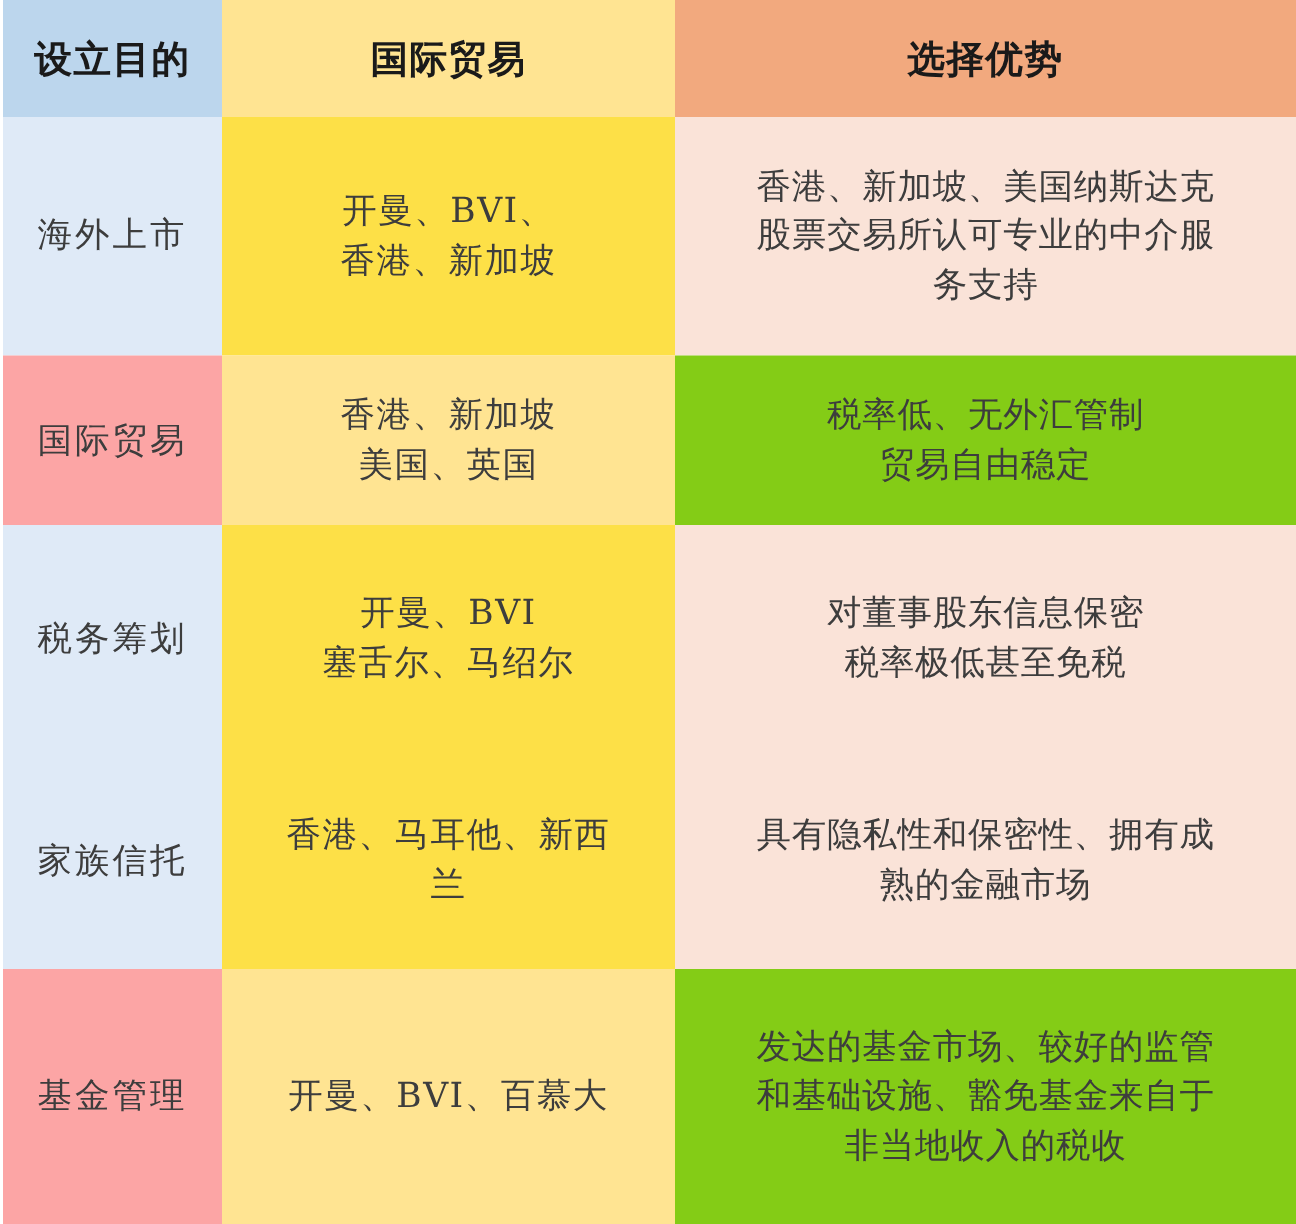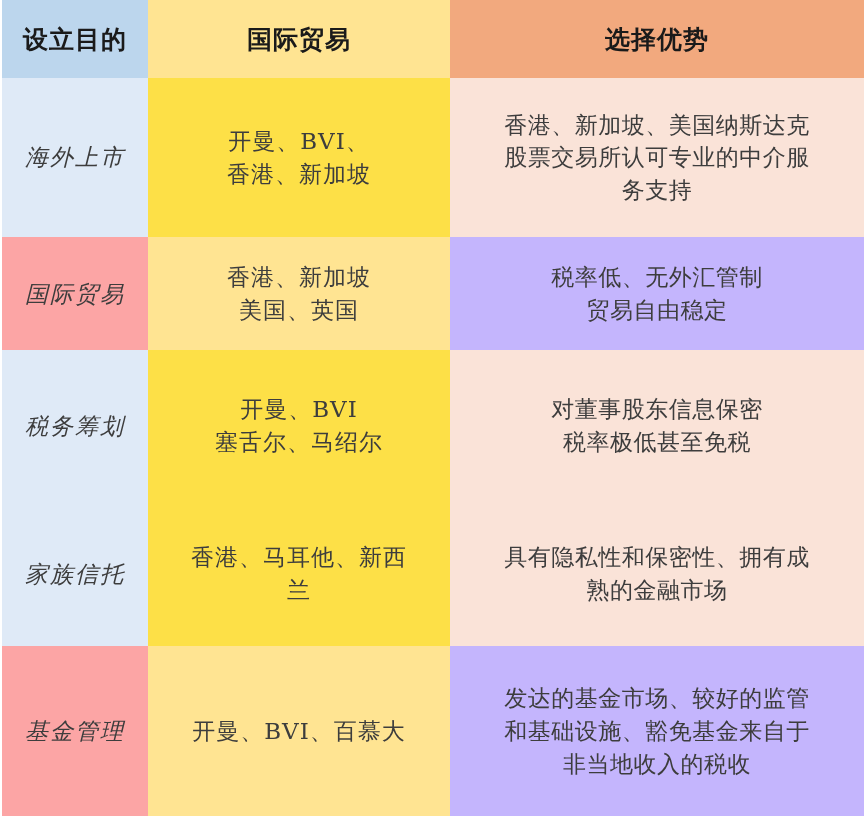--- a/index.html
+++ b/index.html
@@ -67,21 +67,20 @@
     color: #3d3d3d;
     border: 0;
     line-height: 1.42;
     white-space: pre-line;
   }
 
   td.cell-purpose {
     font-size: 23px;
     letter-spacing: 2px;
     padding-right: 10px;
-    font-style: italic;
   }
   td.cell-jurisdiction {
     font-size: 23px;
     letter-spacing: 1px;
   }
   td.cell-advantage {
     font-size: 23px;
     letter-spacing: 0.5px;
     padding-left: 14px;
     padding-right: 14px;
@@ -89,21 +88,21 @@
   }
 
   
   tr.band-light td.cell-purpose      { background: #dfeaf7; }
   tr.band-light td.cell-jurisdiction { background: #fde047; }
   tr.band-light td.cell-advantage    { background: #fae3d8; }
 
   
   tr.band-strong td.cell-purpose      { background: #fca5a5; }
   tr.band-strong td.cell-jurisdiction { background: #ffe492; }
-  tr.band-strong td.cell-advantage    { background: #c4b5fd; }
+  tr.band-strong td.cell-advantage    { background: #84cc16; }
 
   
   tr.r1 td { height: 129px; }
   tr.r2 td { height: 88px;  }
   tr.r3 td { height: 122px; }
   tr.r4 td { height: 145px; }
   tr.r5 td { height: 116px; }
   tr.r6 td { height: 138px; }
 </style>
 </head>

